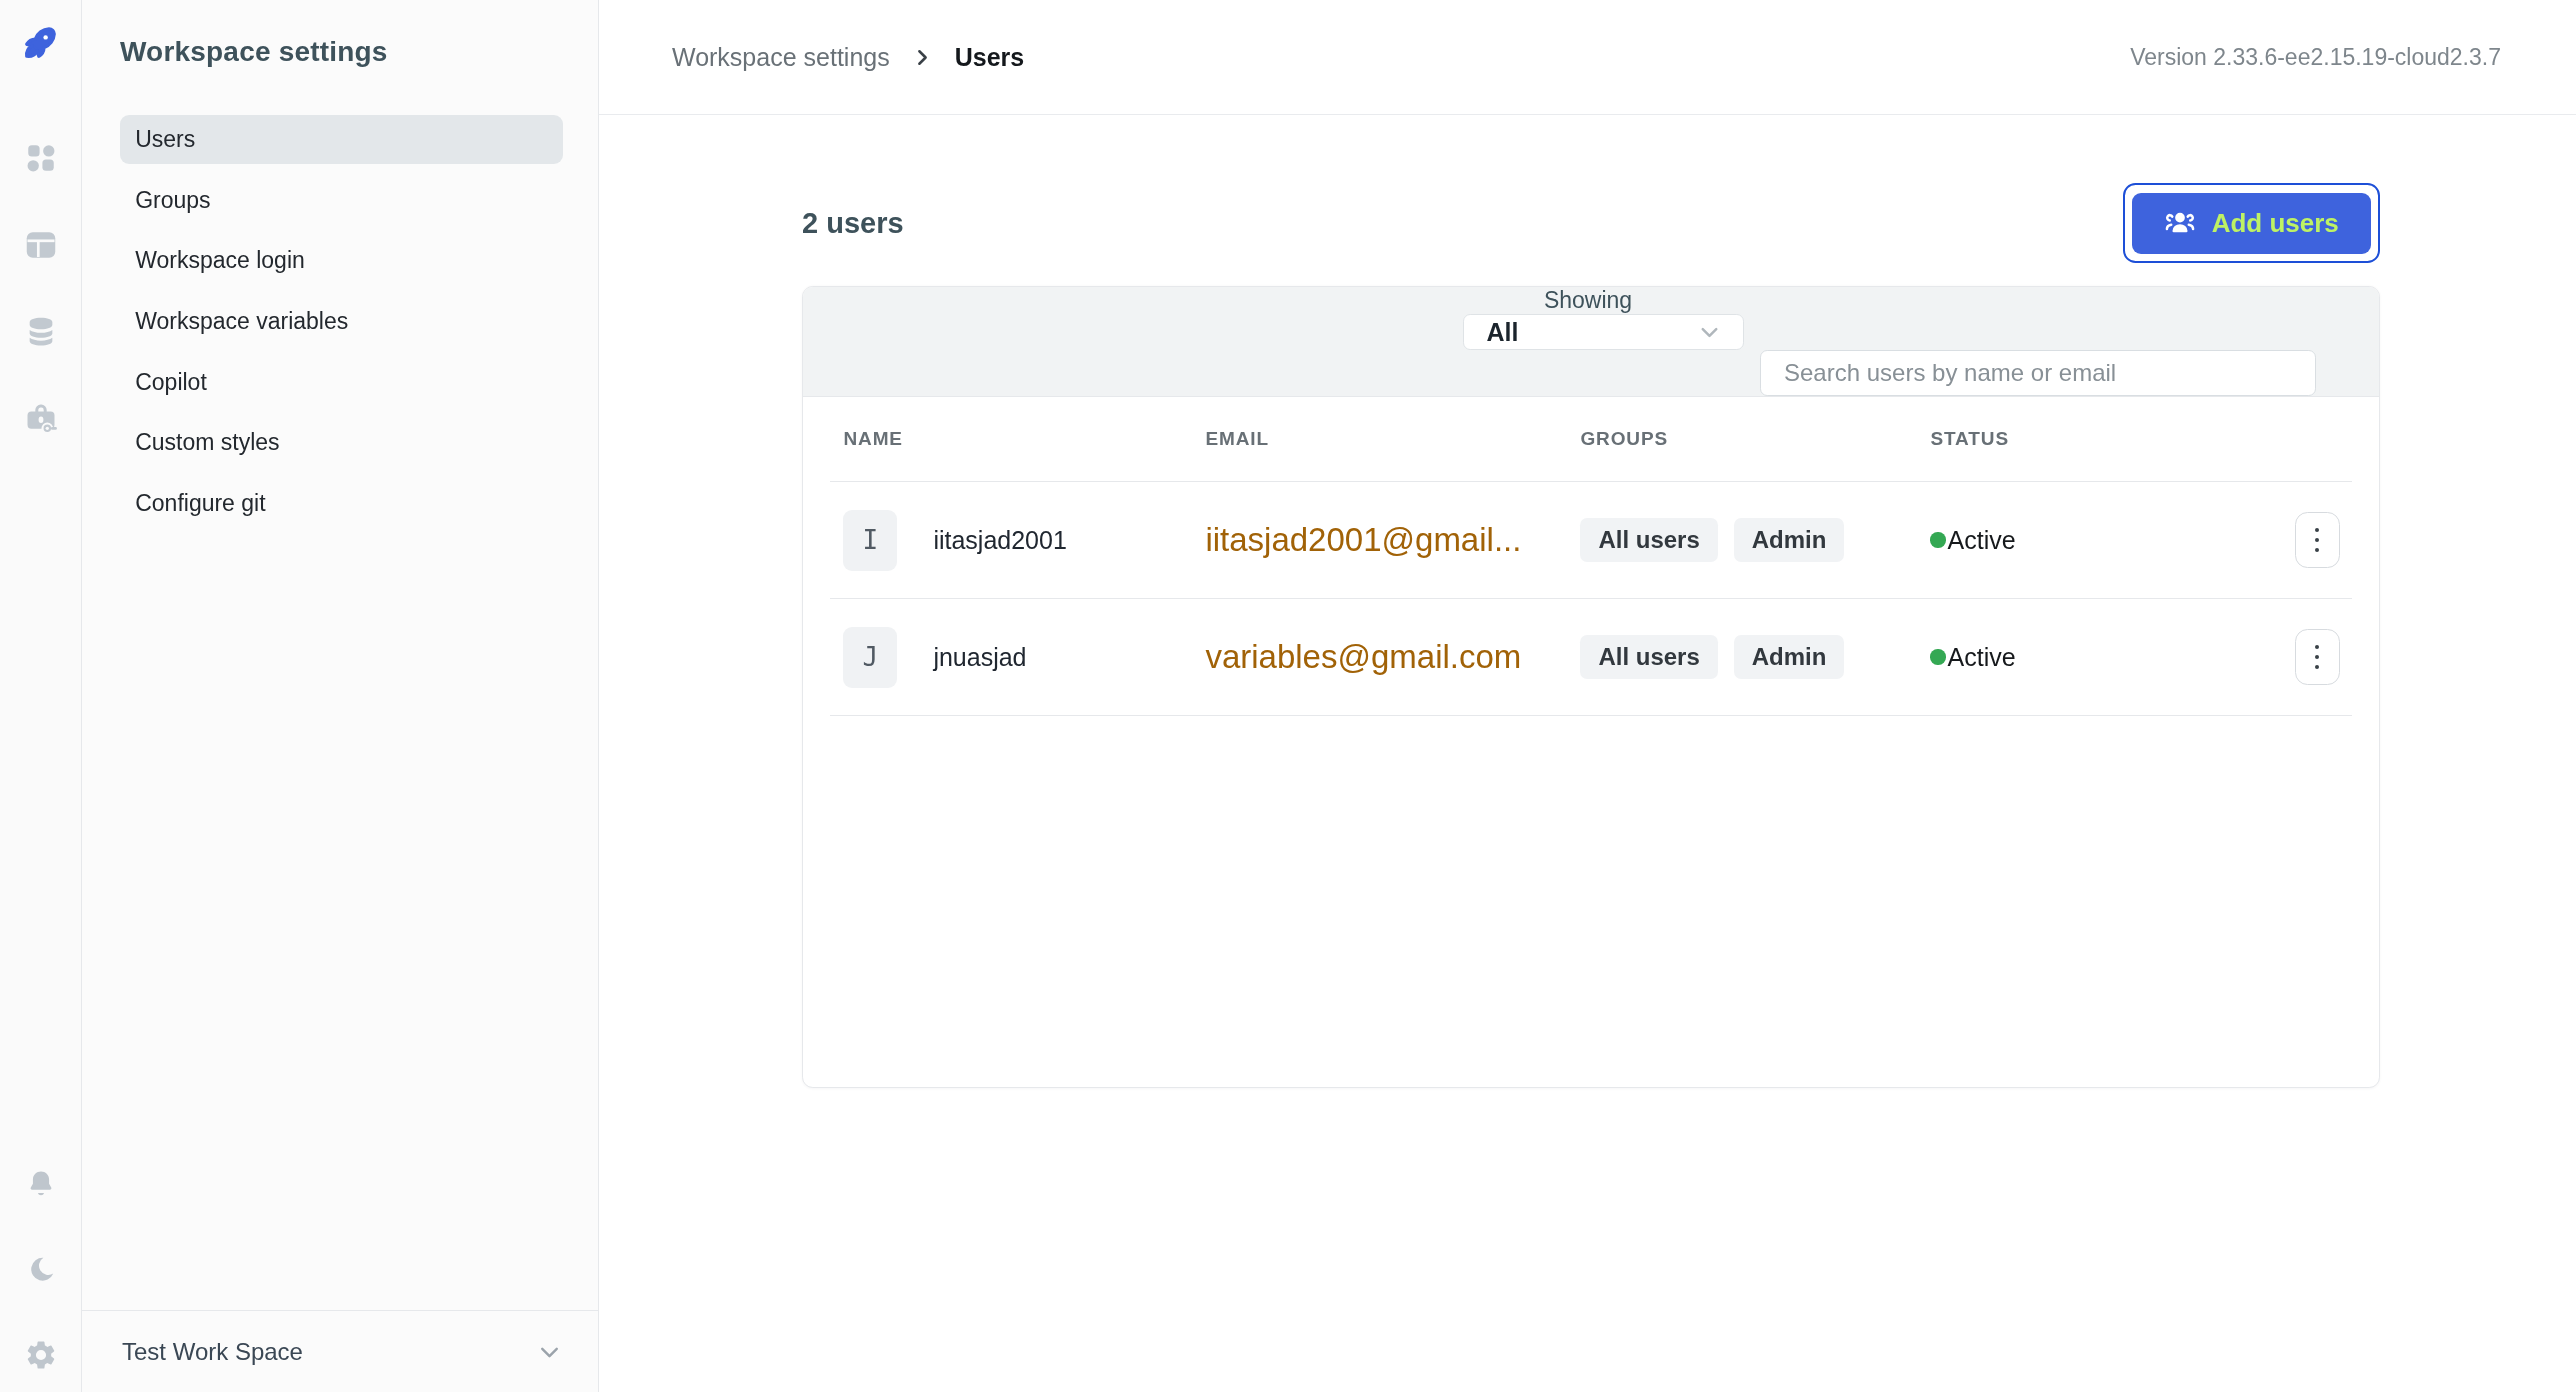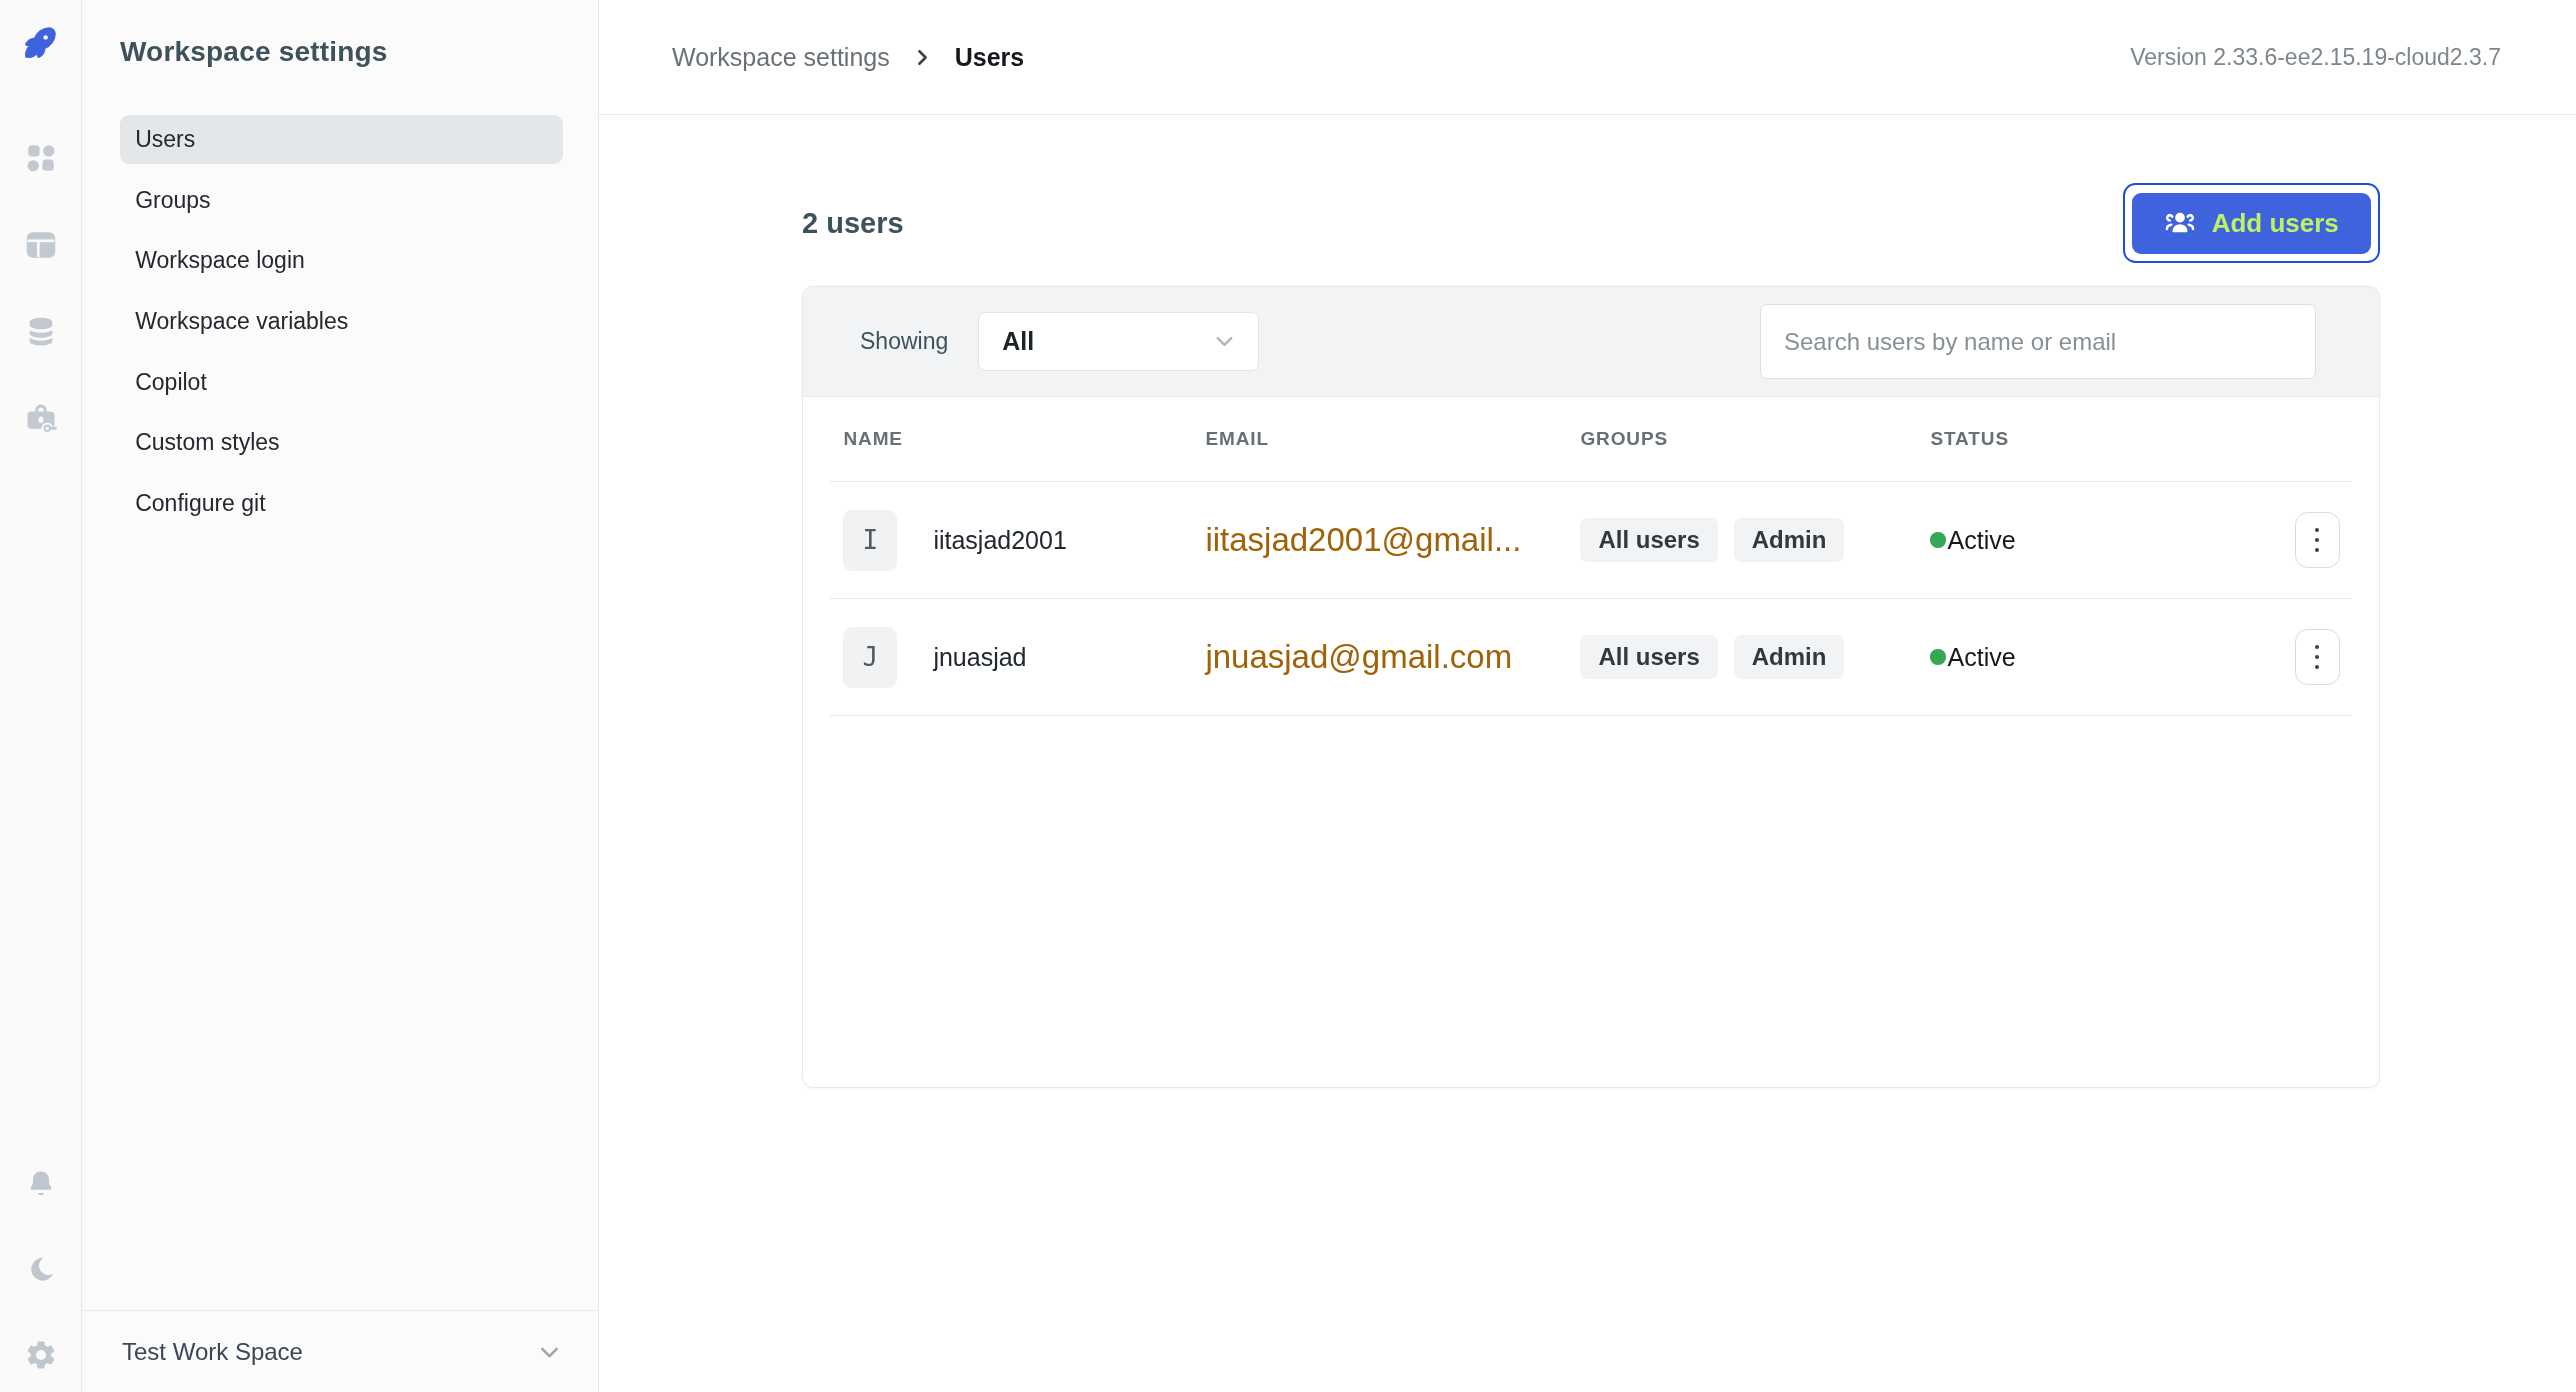--- a/index.html
+++ b/index.html
@@ -92,20 +92,21 @@
     margin-top: 20px; height: 802px;
     border: 0.9px solid #e6e8eb; border-radius: 10.8px;
     background: #ffffff; overflow: hidden;
     box-shadow: 0 0.9px 2.7px rgba(16,24,40,0.04);
   }
   .filterbar {
     height: 110px; background: #f1f3f4;
     border-bottom: 0.9px solid #e6e8eb;
     display: flex; align-items: center;
     padding: 0 63px 0 57px;
+    flex-direction: column;
   }
   .showing-label { font-size: 23px; color: #3e525b; }
   .select {
     margin-left: 30px; width: 281px; height: 59px;
     background: #ffffff; border: 0.9px solid #dfe3e6; border-radius: 7.2px;
     display: flex; align-items: center; justify-content: space-between;
     padding: 0 20px 0 23px; cursor: pointer;
   }
   .select .sel-value { font-size: 25px; font-weight: 700; color: #1b242c; }
   .search-input {
@@ -324,21 +325,21 @@
               <i></i>
               <i></i>
             </div>
         </div>
 
         <div class="tgrid trow">
           <div class="cell">
             <span class="avatar">J</span>
             <span class="uname">jnuasjad</span>
           </div>
-          <div class="cell email">jnuasjad@gmail.com</div>
+          <div class="cell email">variables@gmail.com</div>
           <div class="cell chips">
             <span class="chip">All users</span>
             <span class="chip">Admin</span>
           </div>
           <div class="cell status">
             <span class="dot"></span>
             <span class="status-label">Active</span>
           </div>
           <div class="kebab">
               <i></i>

